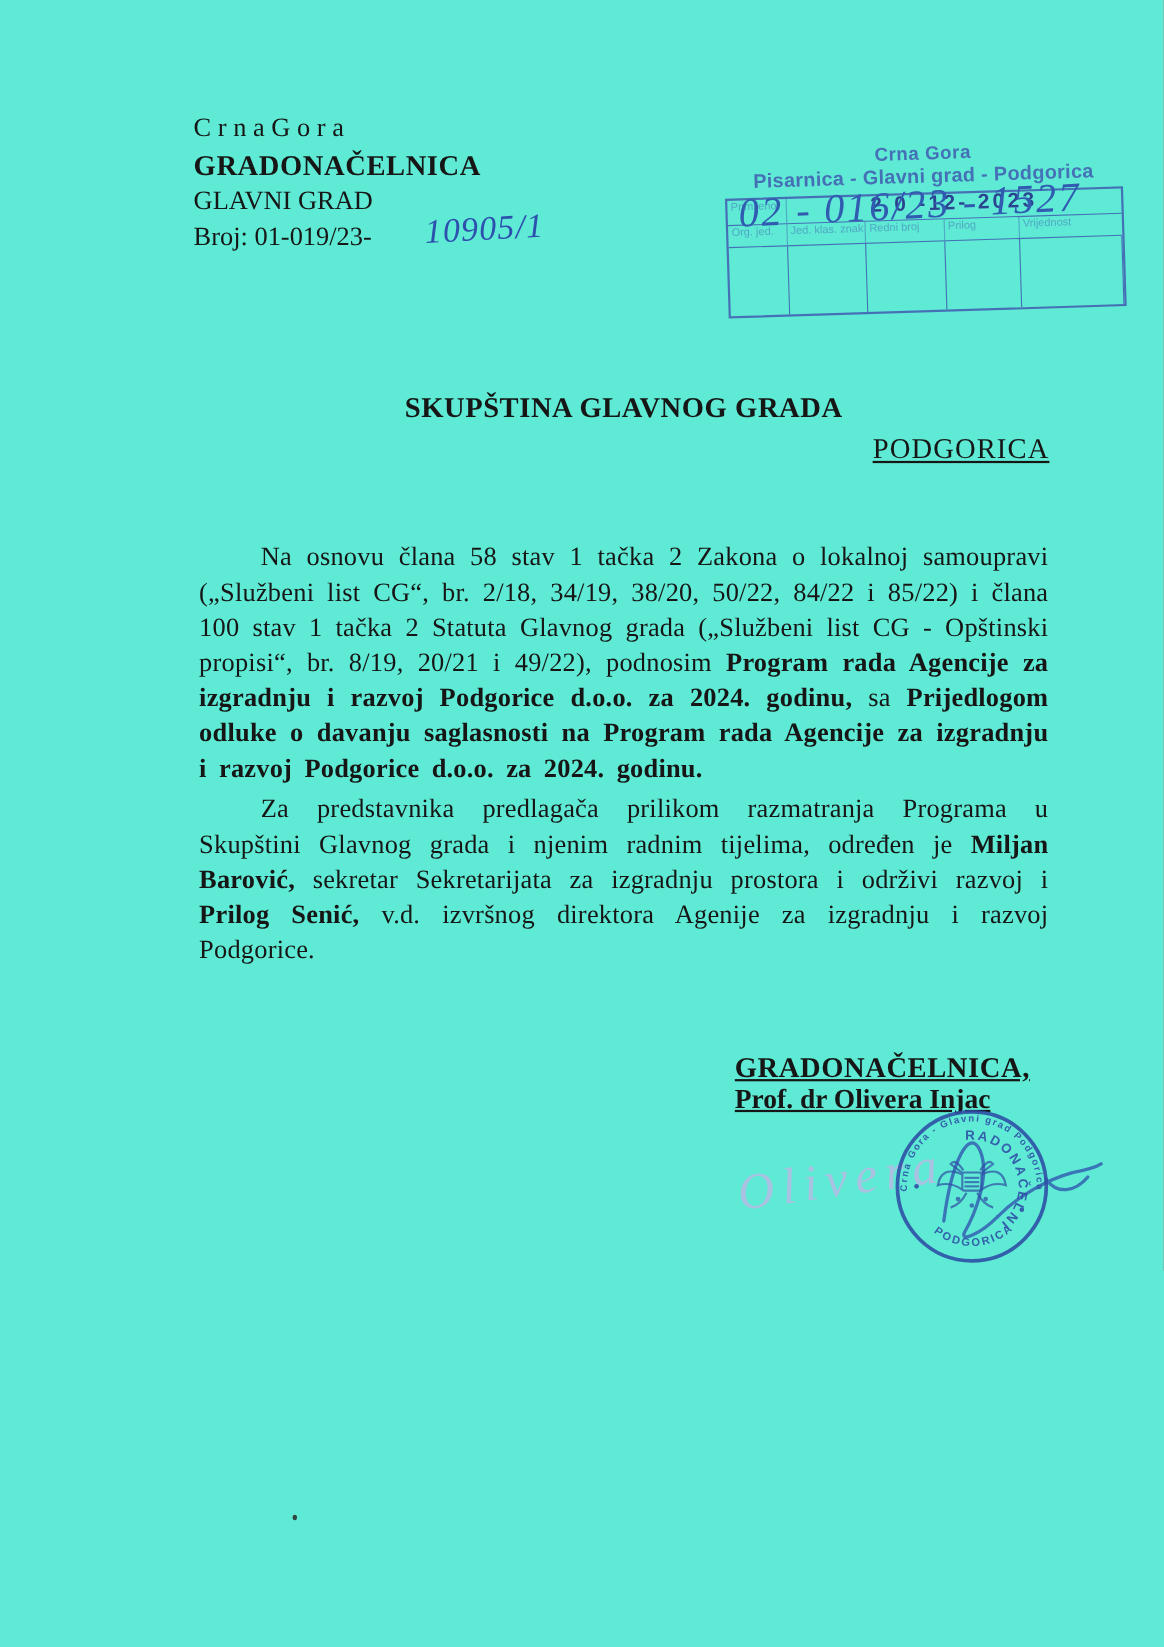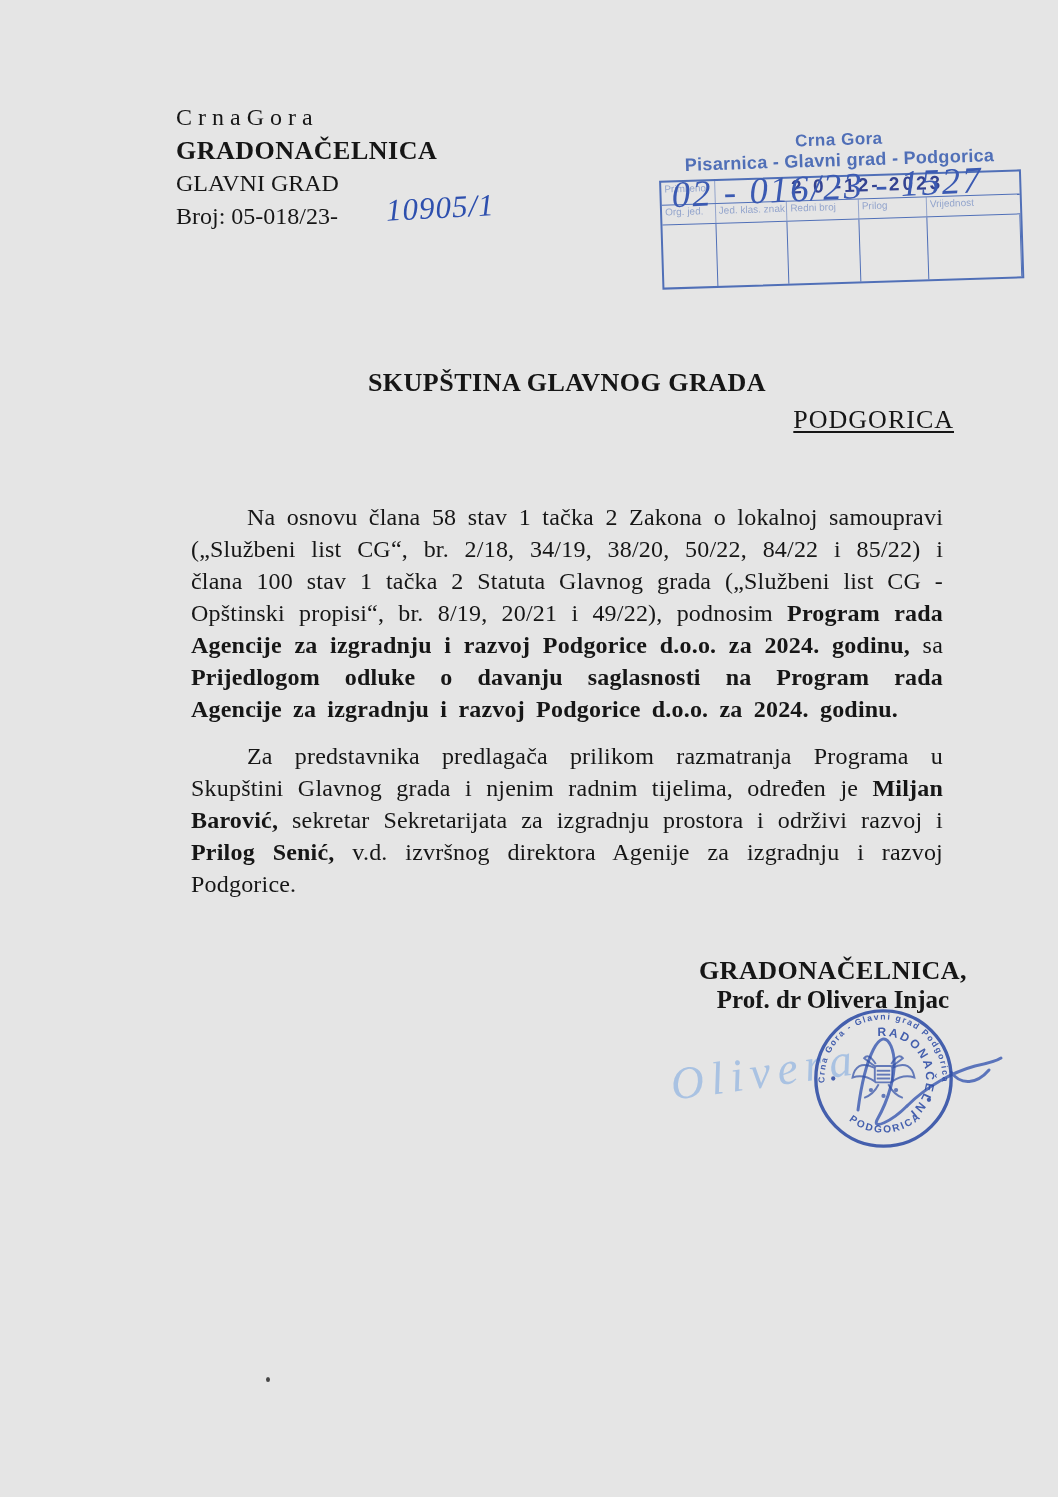--- a/index.html
+++ b/index.html
@@ -8,21 +8,21 @@
     --date-navy:#26368a;
     --round-stamp-blue:#2e4da6;
     --signature-pale:#a9c2e2;
     --text-black:#161616;
   }
   html,body{margin:0;padding:0;background:#888;}
   .page{
     position:relative;
     width:1058px;height:1497px;
     margin:0 auto;
-    background:#e5e5e5;
+    background:#5eead4;
     font-family:"Liberation Serif","DejaVu Serif",serif;
     color:var(--text-black);
     overflow:hidden;
   }
   
   .letterhead{position:absolute;left:176px;top:101px;width:560px;}
   .h-line{font-size:24px;line-height:33px;white-space:nowrap;}
   .h-line.office{font-size:26px;font-weight:bold;letter-spacing:.5px;}
   .hw-number{
     position:absolute;left:386px;top:190px;
@@ -56,50 +56,50 @@
   }
   .rs-w0{width:15%;} .rs-w1{width:20%;} .rs-w2{width:20%;} .rs-w3{width:19%;} .rs-w4{width:26%;}
   .rs-hw{
     position:absolute;left:10px;top:-12px;width:330px;
     font-family:"Liberation Serif",serif;
     font-size:37px;font-style:italic;color:var(--ink-blue);
     letter-spacing:2px;transform:rotate(-1deg);white-space:nowrap;
   }
   
   .addressee{position:absolute;left:176px;top:356px;width:782px;}
-  .addr1{font-size:26px;font-weight:bold;text-align:center;letter-spacing:.5px;margin-top:12px;}
+  .addr1{font-size:26px;font-weight:bold;text-align:center;letter-spacing:.5px;}
   .addr2{font-size:26px;text-align:right;margin-top:7px;padding-right:4px;}
   .addr2 .u{text-decoration:underline;text-underline-offset:3px;letter-spacing:1px;}
   
   .bodytext{position:absolute;left:176px;top:486px;width:782px;}
   .para{
-    margin:15px;font-size:24px;line-height:32px;
+    margin:5px;font-size:24px;line-height:32px;
     text-align:justify;text-indent:56px;
     word-spacing:5px;letter-spacing:.2px;
   }
   .para .b{font-weight:bold;}
   
-  .sig{position:absolute;left:668px;top:956px;width:330px;text-align:center;}
+  .sig{position:absolute;left:668px;top:956px;width:330px;text-decoration:underline;}
   .sig-title{font-size:26px;font-weight:bold;letter-spacing:.5px;}
   .sig-name{font-size:25px;font-weight:bold;margin-top:0;}
   
   .sig-svg{position:absolute;left:655px;top:1008px;}
   .stamp-svg{position:absolute;left:811px;top:1006px;color:var(--round-stamp-blue);opacity:.88;}
   .speck{position:absolute;left:266px;top:1377px;width:4px;height:5px;background:#2a2a2a;border-radius:50%;opacity:.85;}
 </style>
 </head>
 <body>
 
 <div class="page">
 
   <div class="letterhead">
     <div class="h-line">C r n a  G o r a</div>
     <div class="h-line office">GRADONAČELNICA</div>
     <div class="h-line">GLAVNI GRAD</div>
-    <div class="h-line">Broj: 05-018/23-</div>
+    <div class="h-line">Broj: 01-019/23-</div>
   </div>
   <div class="hw-number">10905/1</div>
 
   <div class="rstamp">
     <div class="rs-line1">Crna Gora</div>
     <div class="rs-line2">Pisarnica - Glavni grad - Podgorica</div>
     <div class="rs-table">
       <div class="rs-row rs-row1">
         <div class="rs-cell rs-w0 rs-faint">Primljeno</div>
         <div class="rs-cell rs-date">2 0 -12- 2023</div>

